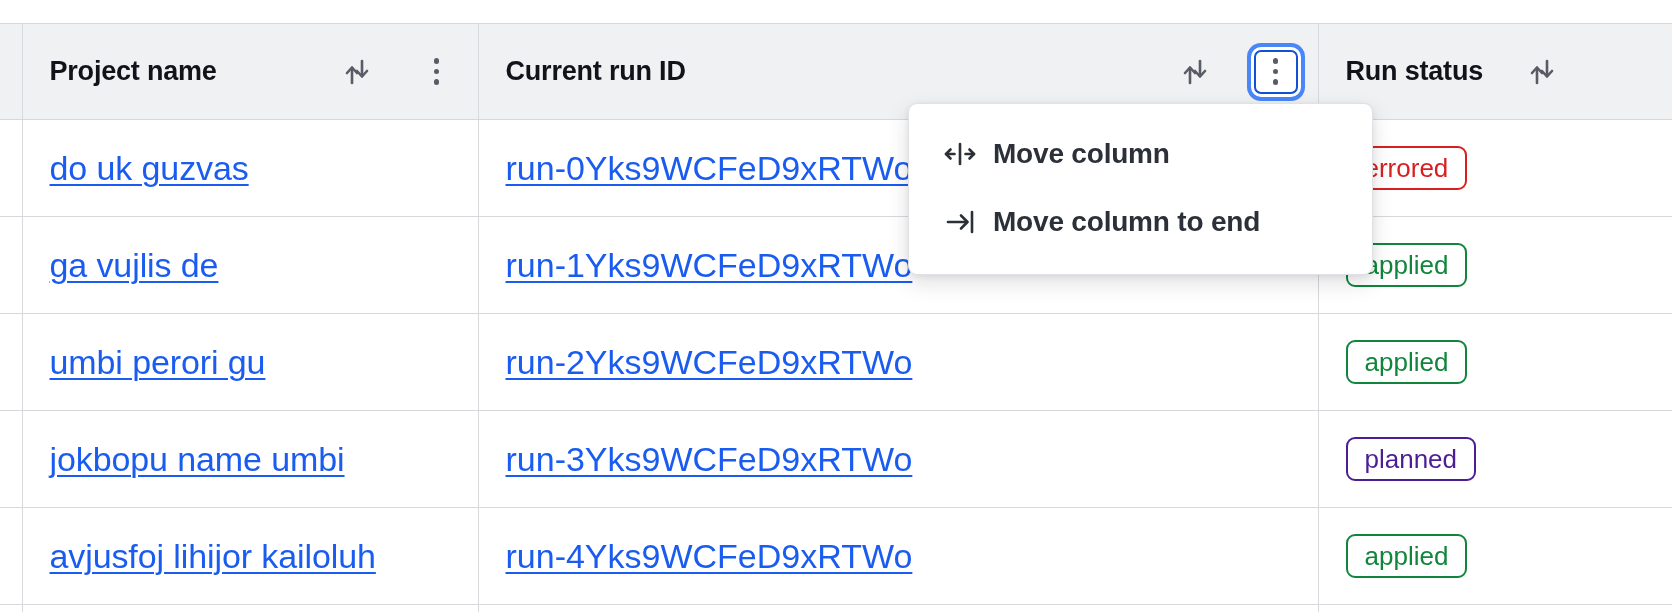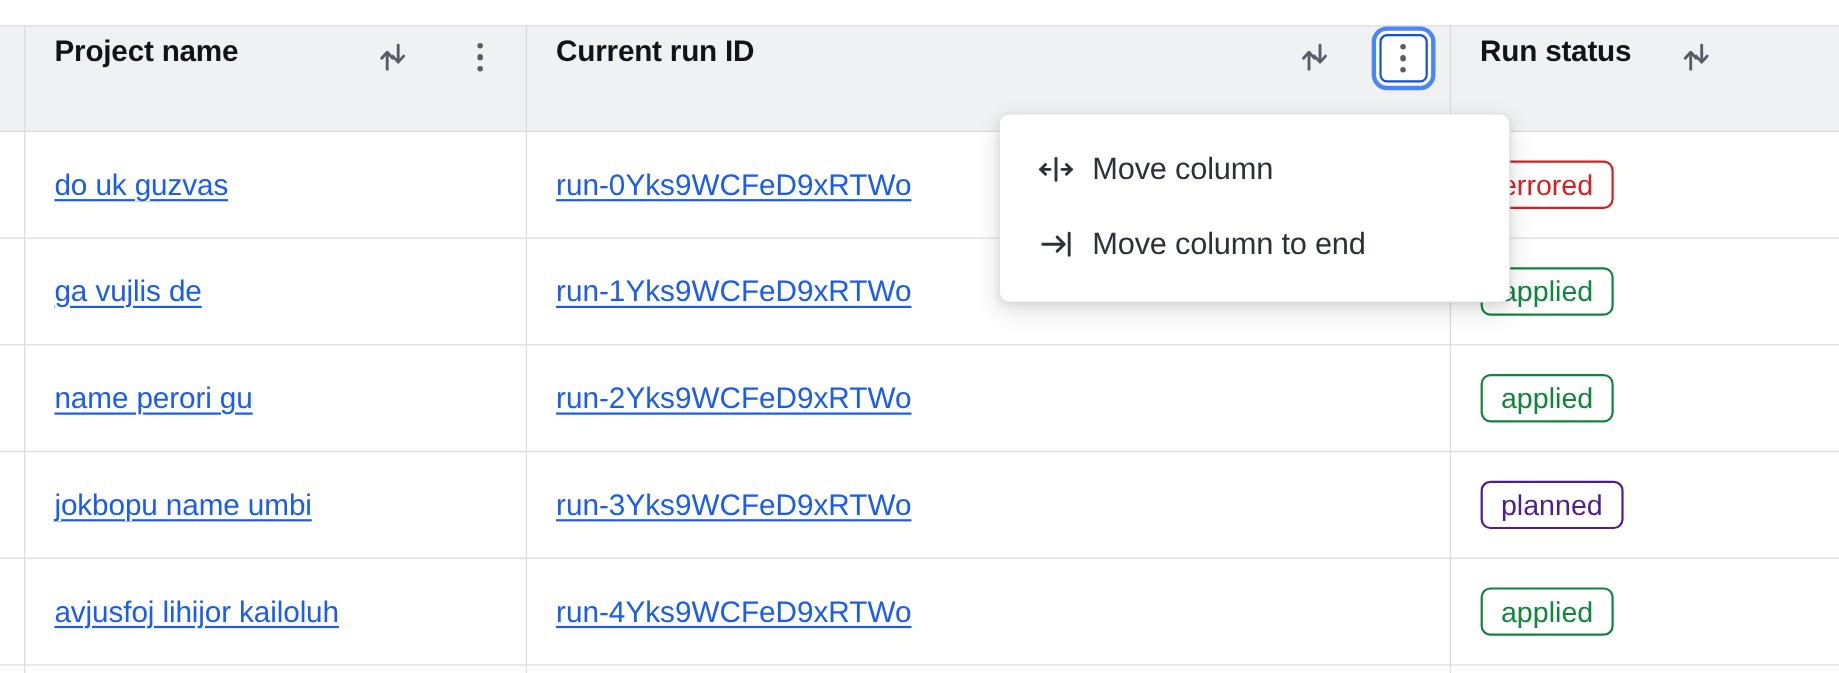--- a/index.html
+++ b/index.html
@@ -47,20 +47,21 @@
     border-right: 1px solid #d6d8dc;
     padding: 0;
     vertical-align: middle;
   }
   thead th.pickcell {
     border-right: 1px solid #d6d8dc;
   }
 
   .th-inner {
     display: flex;
+    align-items: center;
     height: 81px;
     padding: 0 20px 0 27px;
     box-sizing: border-box;
     gap: 12px;
   }
   .th-label {
     font-size: 27px;
     color: #10131a;
     letter-spacing: -0.2px;
     white-space: nowrap;
@@ -119,21 +120,21 @@
 
   .cell-inner {
     padding: 0 20px 0 27px;
     display: flex;
     align-items: center;
     height: 96px;
     box-sizing: border-box;
   }
 
   .link {
-    font-size: 27px;
+    font-size: 34px;
     color: #1a5cf0;
     text-decoration: underline;
     text-underline-offset: 4px;
     text-decoration-thickness: 2px;
     white-space: nowrap;
     letter-spacing: -0.1px;
   }
   .link.mono-ish { letter-spacing: 0px; }
 
   .badge {
@@ -177,20 +178,21 @@
     align-items: center;
     justify-content: center;
     color: #2c3038;
   }
   .menu-label {
     font-size: 28px;
     color: #2c3038;
     white-space: nowrap;
     letter-spacing: -0.2px;
     margin-left: 12px;
+    font-weight: bold;
   }
 </style>
 </head>
 <body>
 
 <div id="app">
 
   <table class="table">
     <colgroup>
       <col class="col-pick">
@@ -303,21 +305,21 @@
           <div class="cell-inner">
               <span class="badge" style="color:#10853b">applied</span>
             </div>
         </td>
       </tr>
 
       <tr>
         <td class="pickcell"></td>
         <td>
           <div class="cell-inner">
-              <a class="link">name perori gu</a>
+              <a class="link">umbi perori gu</a>
             </div>
         </td>
         <td>
           <div class="cell-inner">
               <a class="link mono-ish">run-2Yks9WCFeD9xRTWo</a>
             </div>
         </td>
         <td>
           <div class="cell-inner">
               <span class="badge" style="color:#10853b">applied</span>

